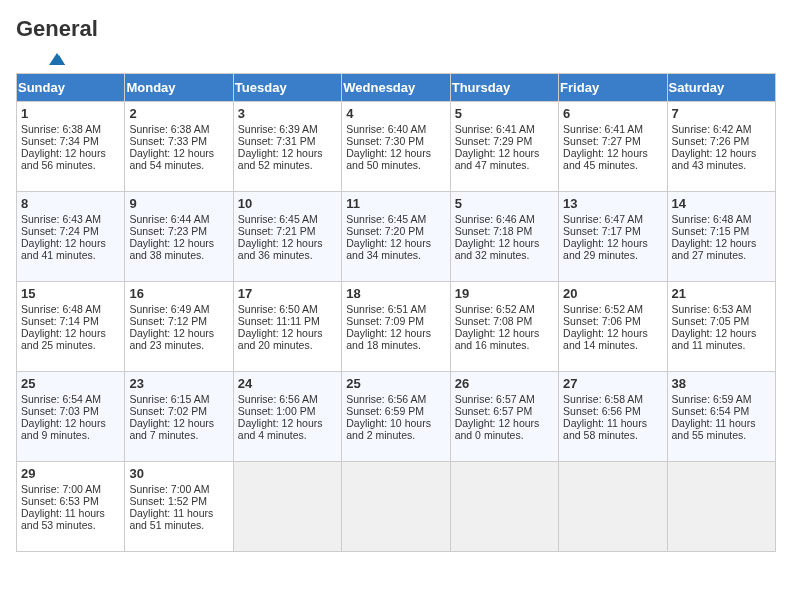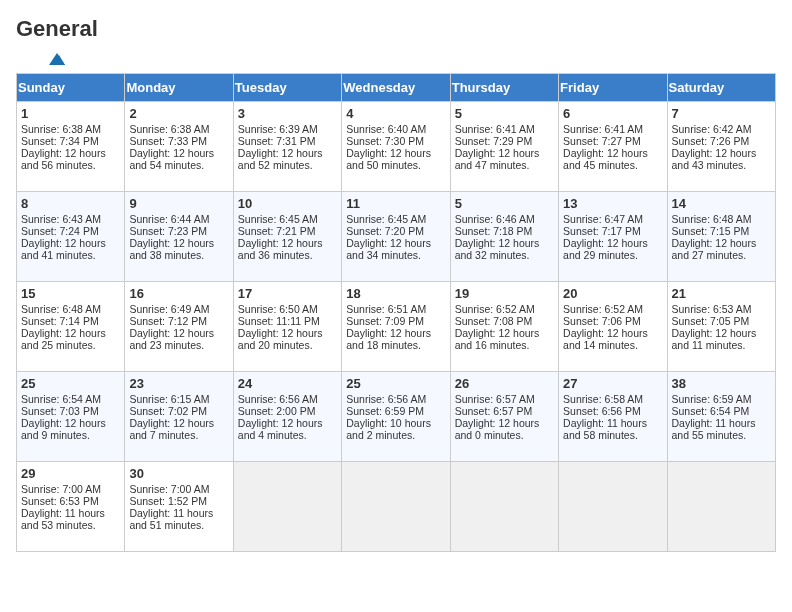--- a/index.html
+++ b/index.html
@@ -245,21 +245,21 @@
         </td>
         <td>
           <span class="day-num">23</span>
           <div>Sunrise: 6:15 AM</div>
           <div>Sunset: 7:02 PM</div>
           <div>Daylight: 12 hours and 7 minutes.</div>
         </td>
         <td>
           <span class="day-num">24</span>
           <div>Sunrise: 6:56 AM</div>
-          <div>Sunset: 2:00 PM</div>
+          <div>Sunset: 1:00 PM</div>
           <div>Daylight: 12 hours and 4 minutes.</div>
         </td>
         <td>
           <span class="day-num">25</span>
           <div>Sunrise: 6:56 AM</div>
           <div>Sunset: 6:59 PM</div>
           <div>Daylight: 10 hours and 2 minutes.</div>
         </td>
         <td>
           <span class="day-num">26</span>

